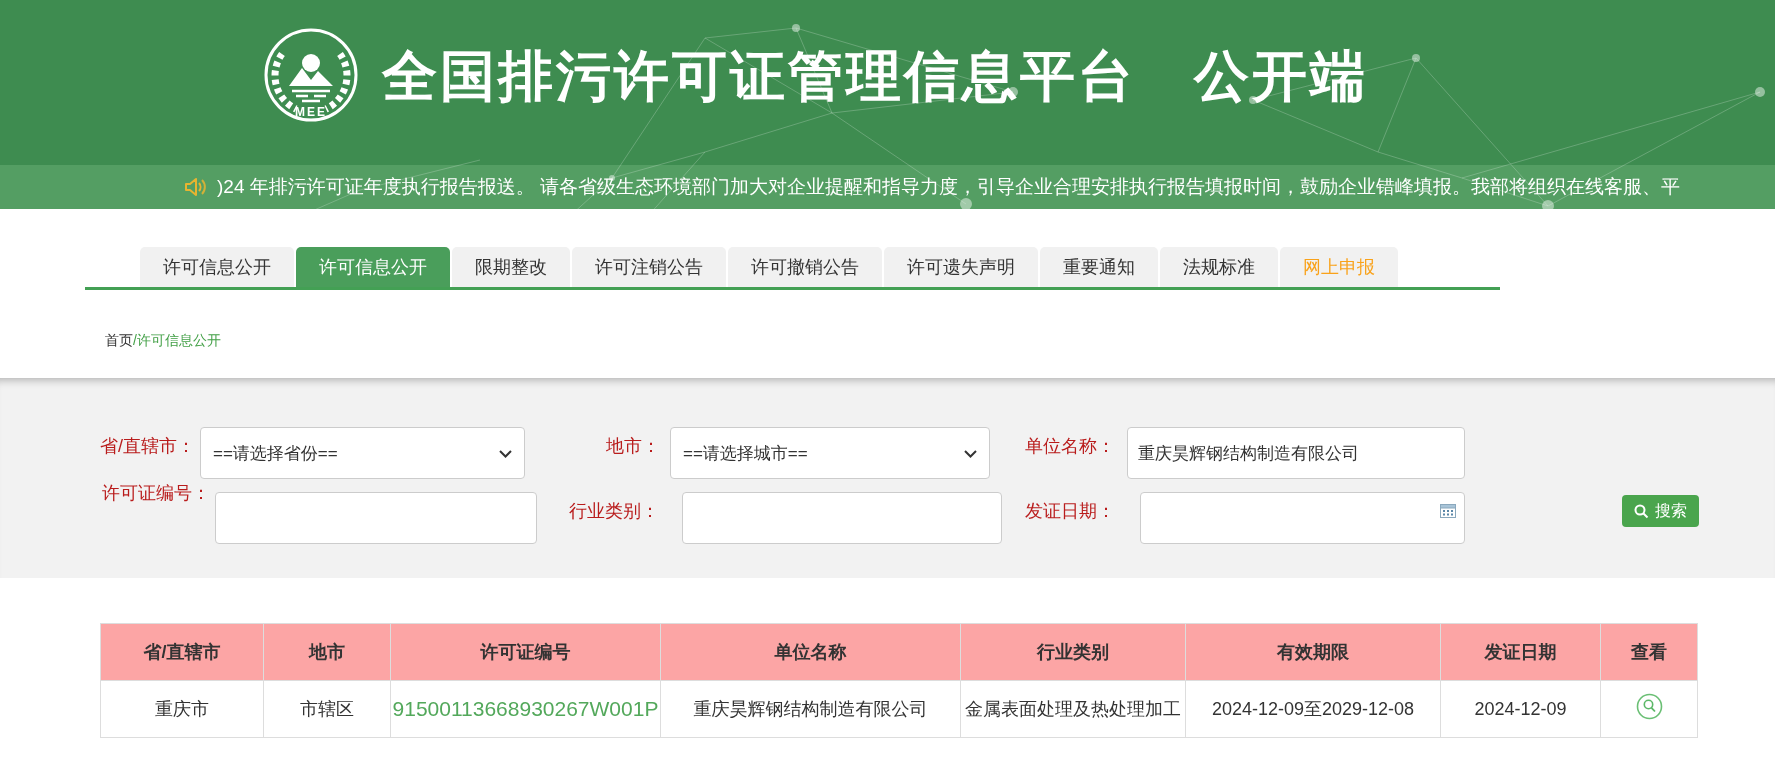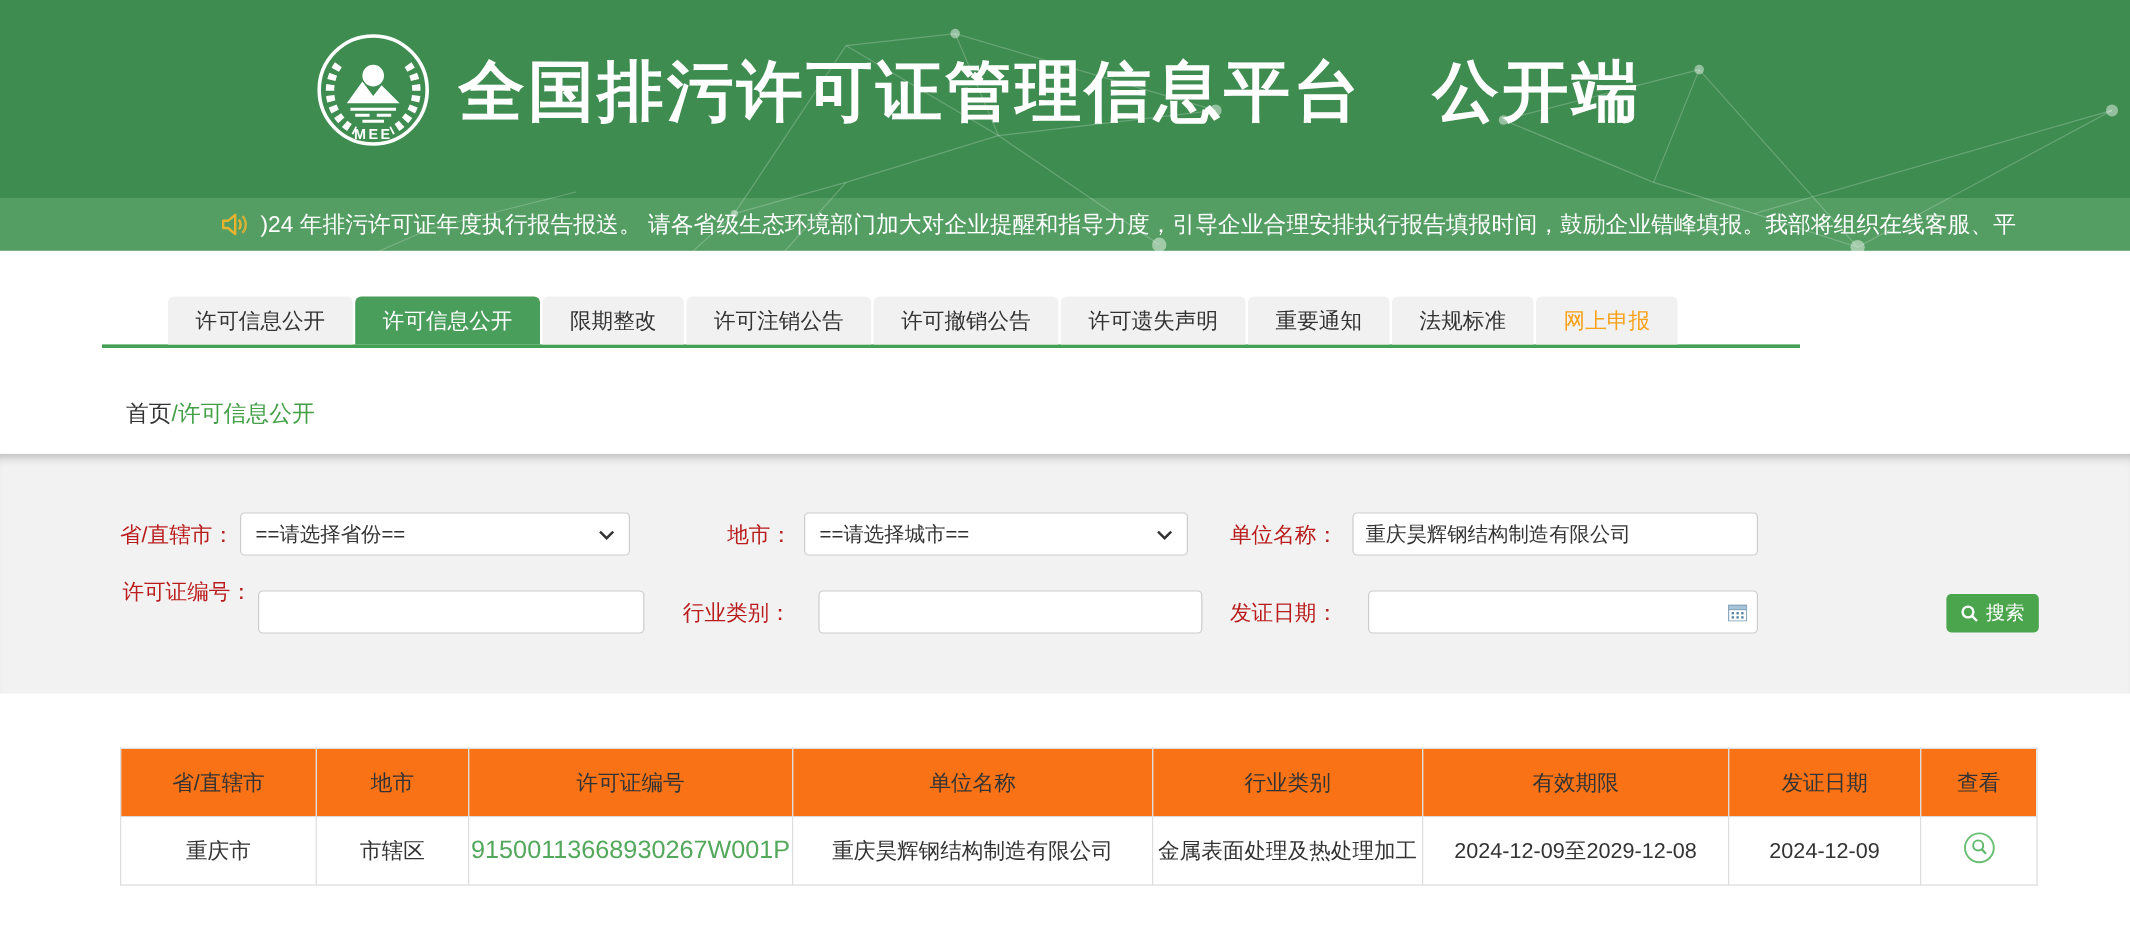--- a/index.html
+++ b/index.html
@@ -28,53 +28,53 @@
   .tabs-row { display:flex; padding-left:140px; }
   .tab {
     height:40px; line-height:40px; padding:0 23px; margin-right:2px;
     background:#f1f1f1; color:#333; font-size:18px; cursor:pointer;
     border-radius:5px 5px 0 0; white-space:nowrap;
   }
   .tab.active { background:#4a9e5b; color:#fff; }
   .tab.highlight { color:#f9a21a; }
   .tab-underline { height:3px; width:1415px; margin-left:85px; background:#43a054; }
   
-  .breadcrumb-section { height:88px; padding:42px 0 0 105px; font-size:19px; background:#fff; }
+  .breadcrumb-section { height:88px; padding:42px 0 0 105px; font-size:14px; background:#fff; }
   .crumb-home { color:#333; cursor:pointer; }
   .crumb-sep { color:#43a047; }
   .crumb-current { color:#43a047; cursor:pointer; }
   
   .filter-panel {
     position:relative; height:200px; background:#f2f2f2;
     box-shadow: inset 0 9px 9px -7px rgba(0,0,0,0.28);
   }
   .f-label { position:absolute; height:38px; line-height:38px; font-size:18px; color:#b91c1c; text-align:right; }
   .f-select, .f-input {
-    position:absolute; height:36px; background:#fff;
+    position:absolute; height:52px; background:#fff;
     border:1px solid #ccc; border-radius:4px; font-size:17px; color:#333;
   }
   .f-select { display:flex; align-items:center; justify-content:space-between; padding:0 12px; cursor:pointer; }
   .f-input { padding:0 10px; font-family:"Liberation Sans", sans-serif; }
   .chev { flex:0 0 auto; }
   .date-wrap { position:absolute; }
   .cal-icon { position:absolute; right:9px; top:11px; cursor:pointer; }
   .search-btn {
     position:absolute; left:1622px; top:117px; width:77px; height:32px;
     background:#4aa54d; color:#fff; font-size:16px; border:none; border-radius:4px;
     display:flex; align-items:center; justify-content:center; gap:6px; cursor:pointer;
     font-family:"Liberation Sans", sans-serif;
   }
   
   .table-wrap { margin:45px 0 0 100px; }
   table.results { border-collapse:collapse; table-layout:fixed; width:1597px; }
   table.results th, table.results td {
     border:1px solid #ddd; height:57px; text-align:center; vertical-align:middle;
     font-size:18px; overflow:hidden; white-space:nowrap;
   }
-  table.results th { background:#f97316; font-weight:normal; color:#333; }
+  table.results th { background:#fca5a5; font-weight:bold; color:#333; }
   table.results td { background:#fff; color:#333; }
   td.permit-no a { color:#53a85b; text-decoration:none; cursor:pointer; font-size:21px; }
   .view-btn { display:inline-flex; cursor:pointer; }
 </style>
 </head>
 <body>
 
 <div class="hero">
   <div class="site-header">
     <div class="logo-wrap">

